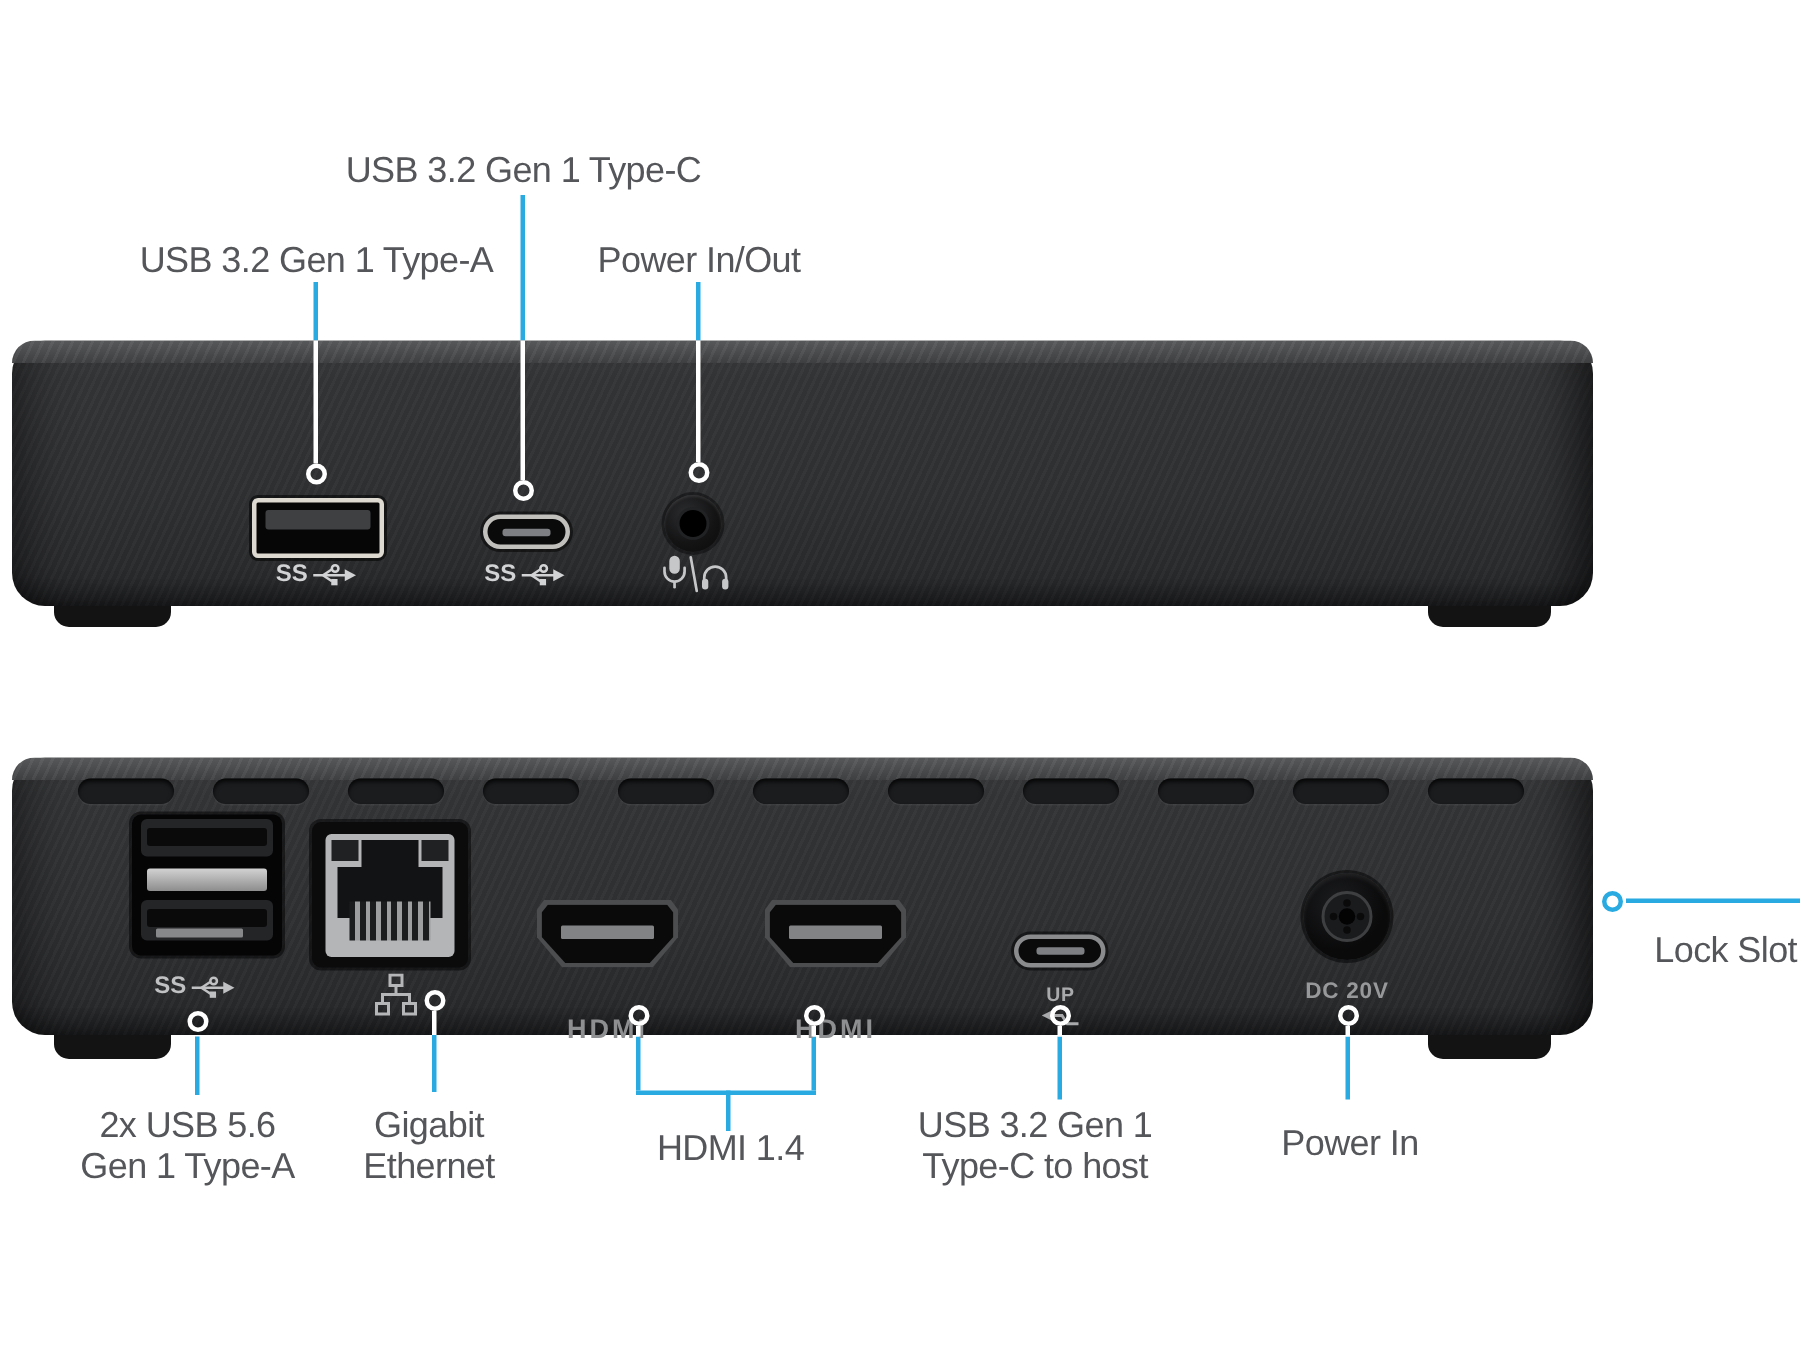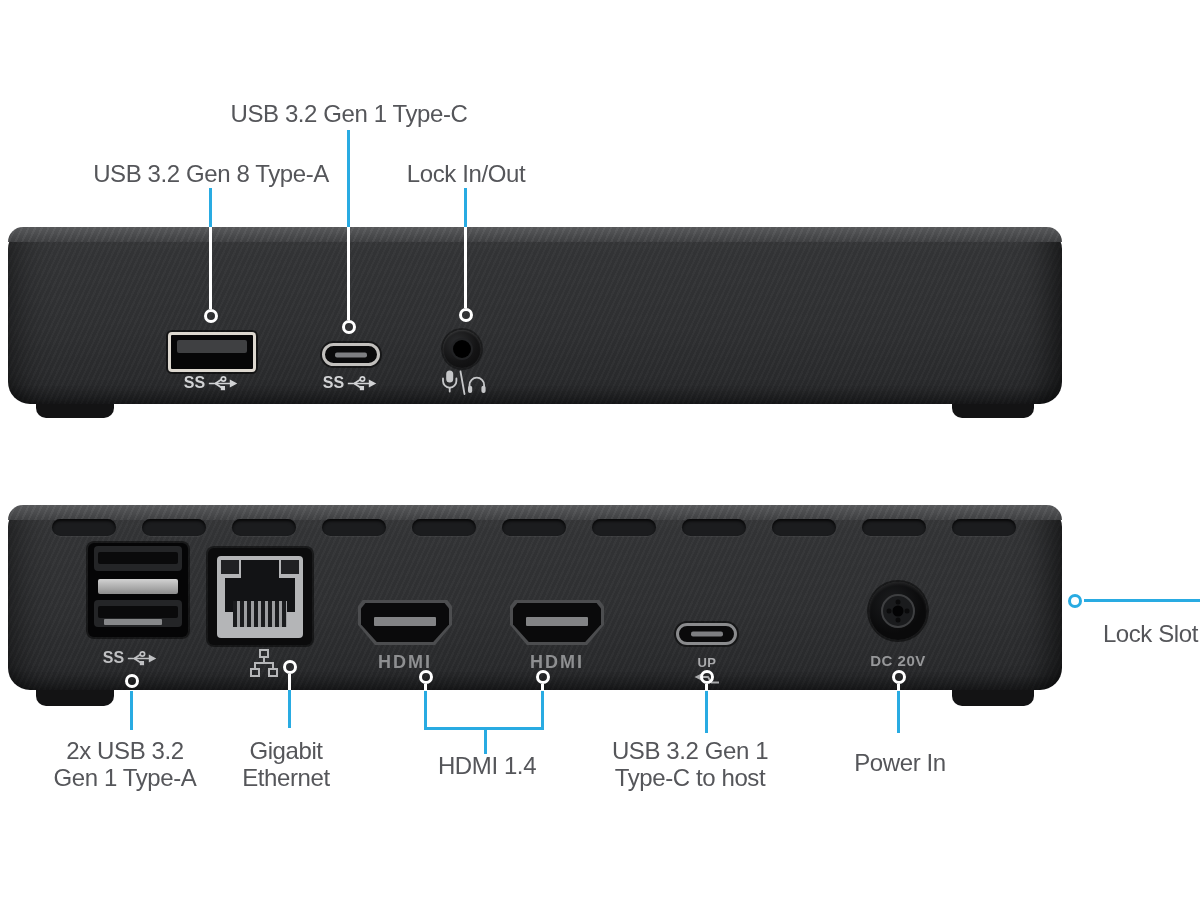--- a/index.html
+++ b/index.html
@@ -91,21 +91,21 @@
   
   .marking {
     position:absolute; transform:translateX(-50%);
     display:flex; align-items:center; gap:3px; z-index:3;
   }
   .ss-text { font-size:16px; font-weight:bold; color:#d2d3d5; letter-spacing:0;text-align:right; }
   .marking.dim .ss-text { color:#c0c1c3; }
   .hdmi-text {
     position:absolute; transform:translateX(-50%);
     font-size:18px; font-weight:bold; letter-spacing:2px;
-    color:#8e8f91; z-index:3;
+    color:#8e8f91; z-index:3;margin-top:24px;
   }
   .up-text { font-size:13px; font-weight:bold; color:#a9aaac; letter-spacing:.5px; }
   .dc-text {
     position:absolute; transform:translateX(-50%);
     font-size:15px; font-weight:bold; color:#97989a; letter-spacing:.5px; z-index:3;
   }
 
   
   .usb-stack {
     position:absolute; left:80px; top:38px; width:100px; height:94px;
@@ -164,22 +164,22 @@
   }
 </style>
 </head>
 <body>
 
 <div class="stage">
 
   <div>
 
     <div class="label" style="left:349px; top:100px;">USB 3.2 Gen 1 Type-C</div>
-    <div class="label" style="left:211px; top:160px;">USB 3.2 Gen 8 Type-A</div>
-    <div class="label" style="left:466px; top:160px;">Lock In/Out</div>
+    <div class="label" style="left:211px; top:160px;">USB 3.2 Gen 1 Type-A</div>
+    <div class="label" style="left:466px; top:160px;">Power In/Out</div>
 
     <div class="line-v" style="left:209px; top:188px; height:39px;"></div>
     <div class="line-v white" style="left:209px; top:227px; height:82px;"></div>
     <div class="line-v" style="left:347px; top:130px; height:97px;"></div>
     <div class="line-v white" style="left:347px; top:227px; height:93px;"></div>
     <div class="line-v" style="left:464px; top:188px; height:39px;"></div>
     <div class="line-v white" style="left:464px; top:227px; height:81px;"></div>
 
     <div class="foot" style="left:36px; top:398px; width:78px;"></div>
     <div class="foot" style="left:952px; top:398px; width:82px;"></div>
@@ -365,21 +365,21 @@
     <div class="line-v" style="left:541px; top:691px; height:36px;"></div>
     <div class="line-h" style="left:424px; top:727px; width:120px;"></div>
     <div class="line-v" style="left:484px; top:727px; height:27px;"></div>
     <div class="line-v white" style="left:705px; top:684px; height:7px;"></div>
     <div class="line-v" style="left:705px; top:691px; height:42px;"></div>
     <div class="line-v white" style="left:897px; top:684px; height:7px;"></div>
     <div class="line-v" style="left:897px; top:691px; height:42px;"></div>
     <div class="line-h" style="left:1084px; top:599px; width:116px;"></div>
 
     <div class="label" style="left:125px; top:737px;">
-      <div>2x USB 3.2</div>
+      <div>2x USB 5.6</div>
       <div>Gen 1 Type-A</div>
     </div>
     <div class="label" style="left:286px; top:737px;">
       <div>Gigabit</div>
       <div>Ethernet</div>
     </div>
     <div class="label" style="left:487px; top:752px;">HDMI 1.4</div>
     <div class="label" style="left:690px; top:737px;">
       <div>USB 3.2 Gen 1</div>
       <div>Type-C to host</div>

